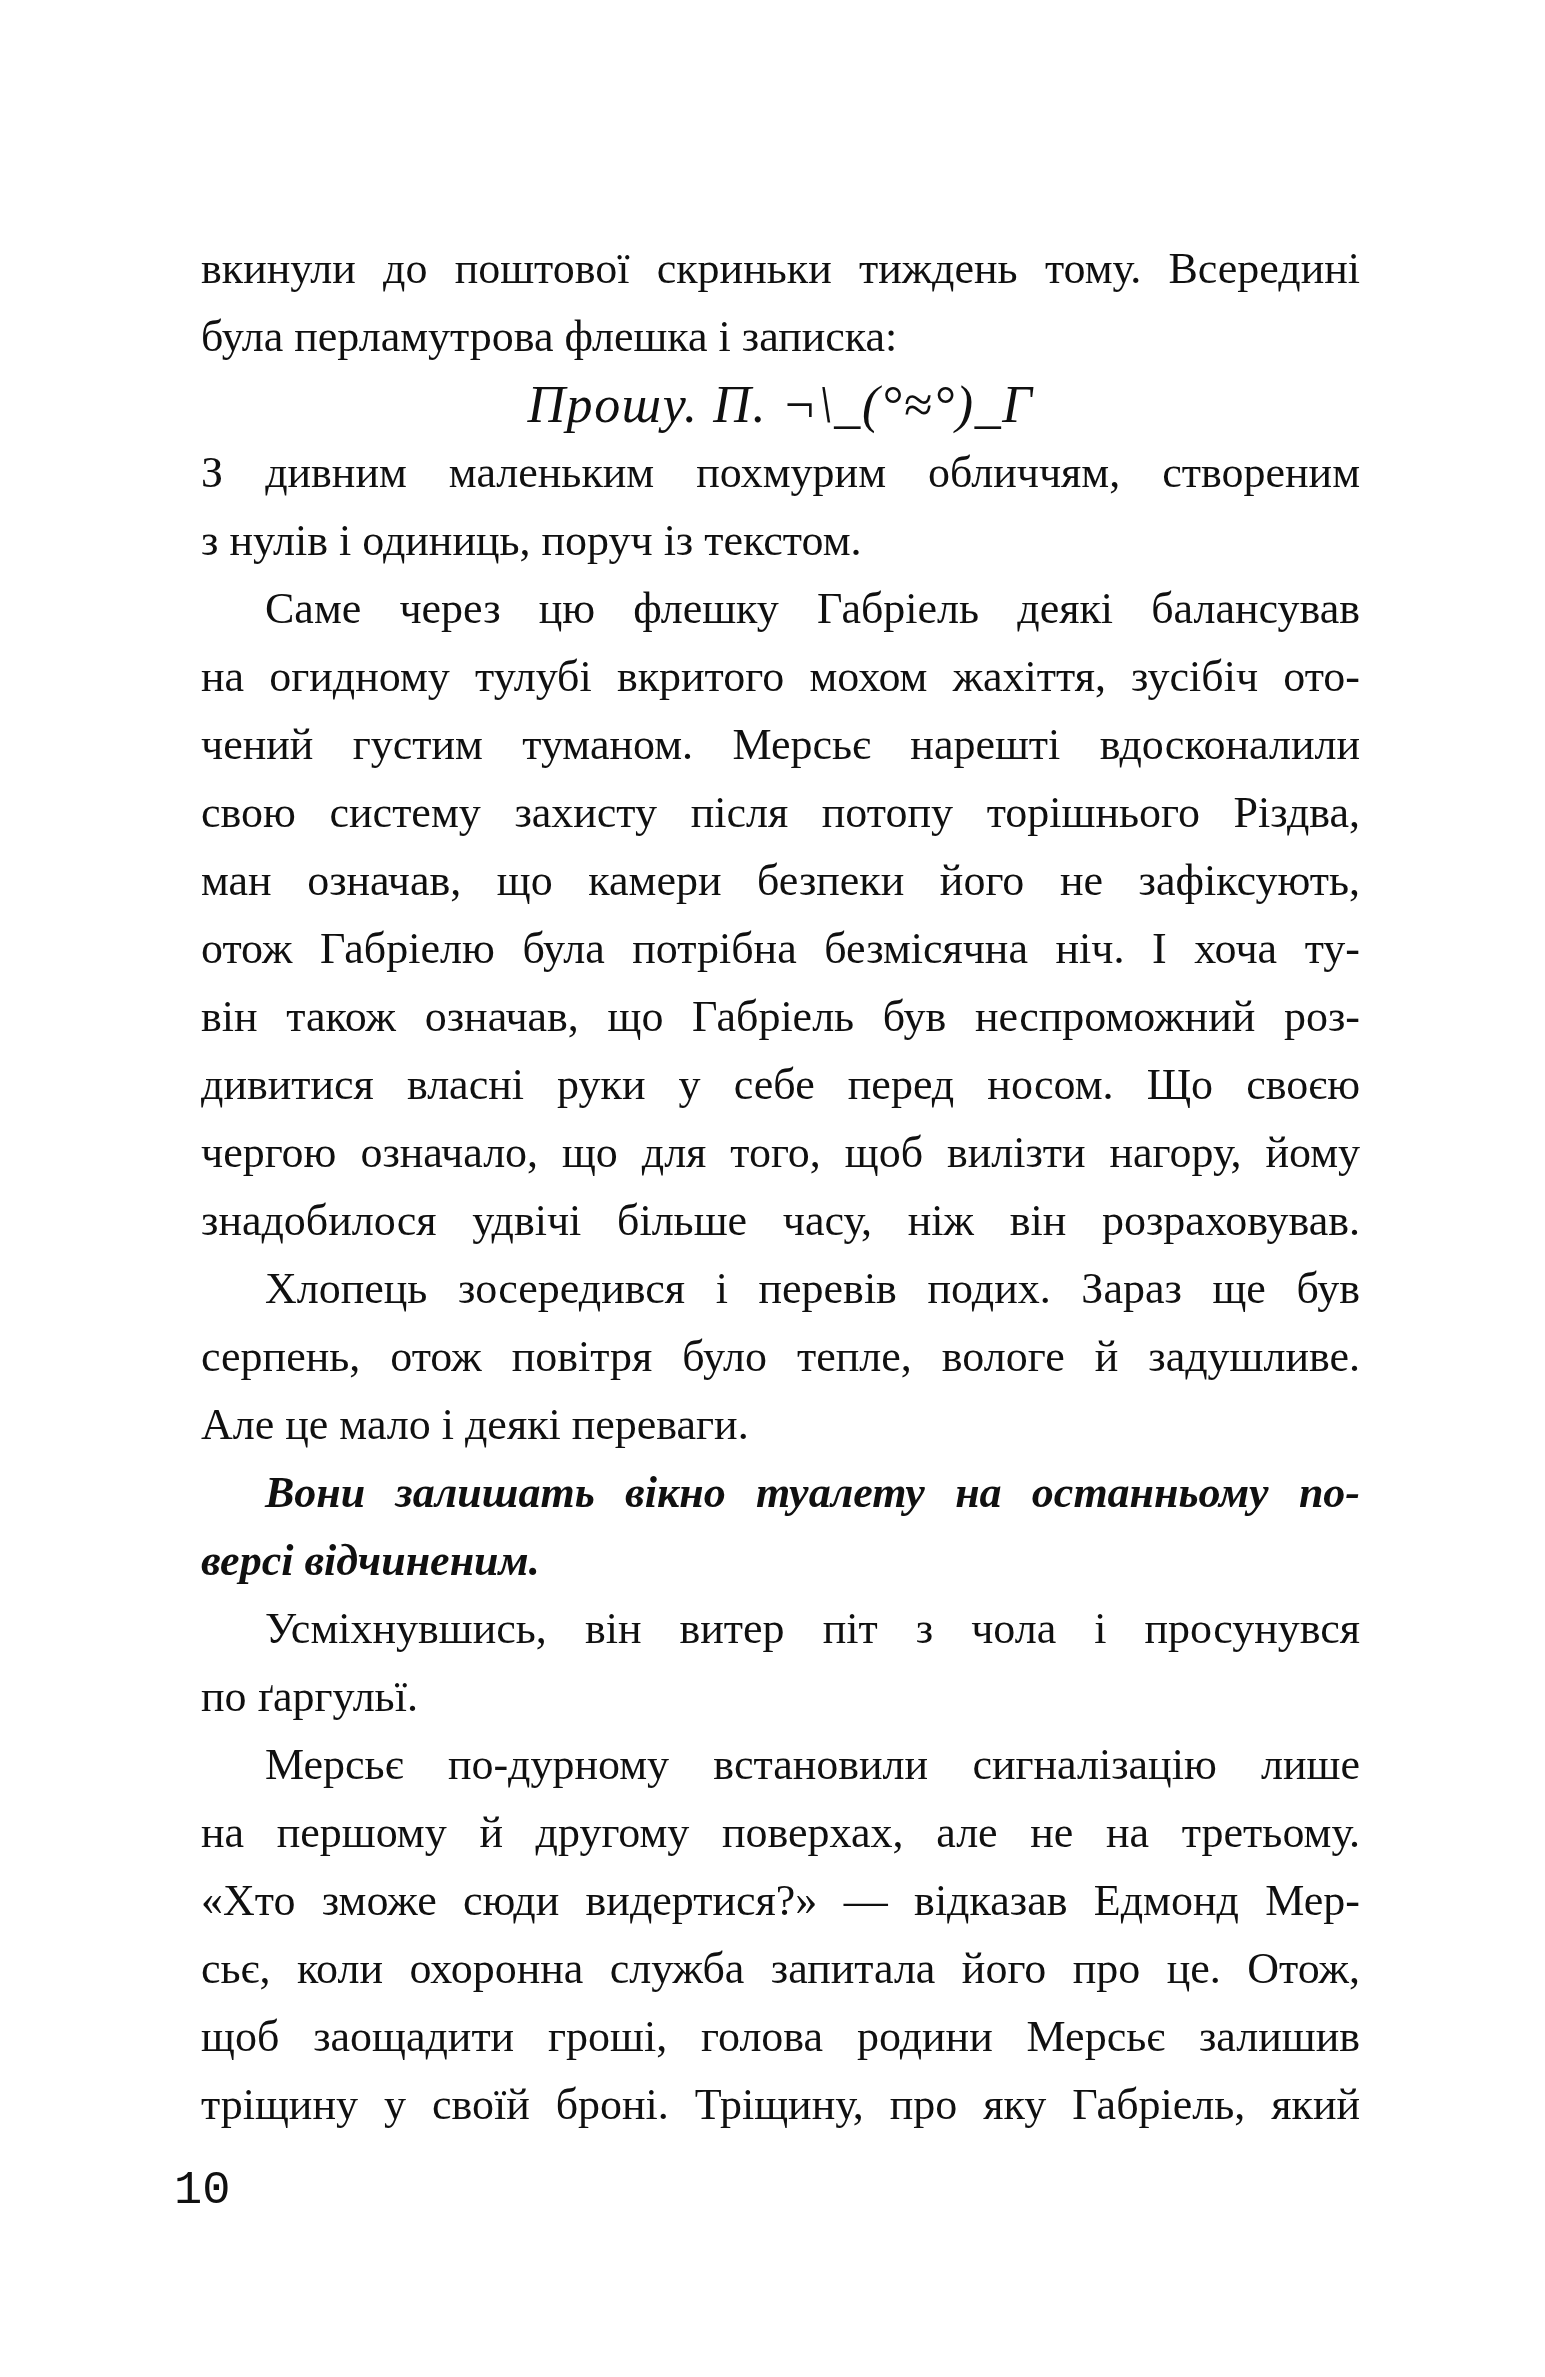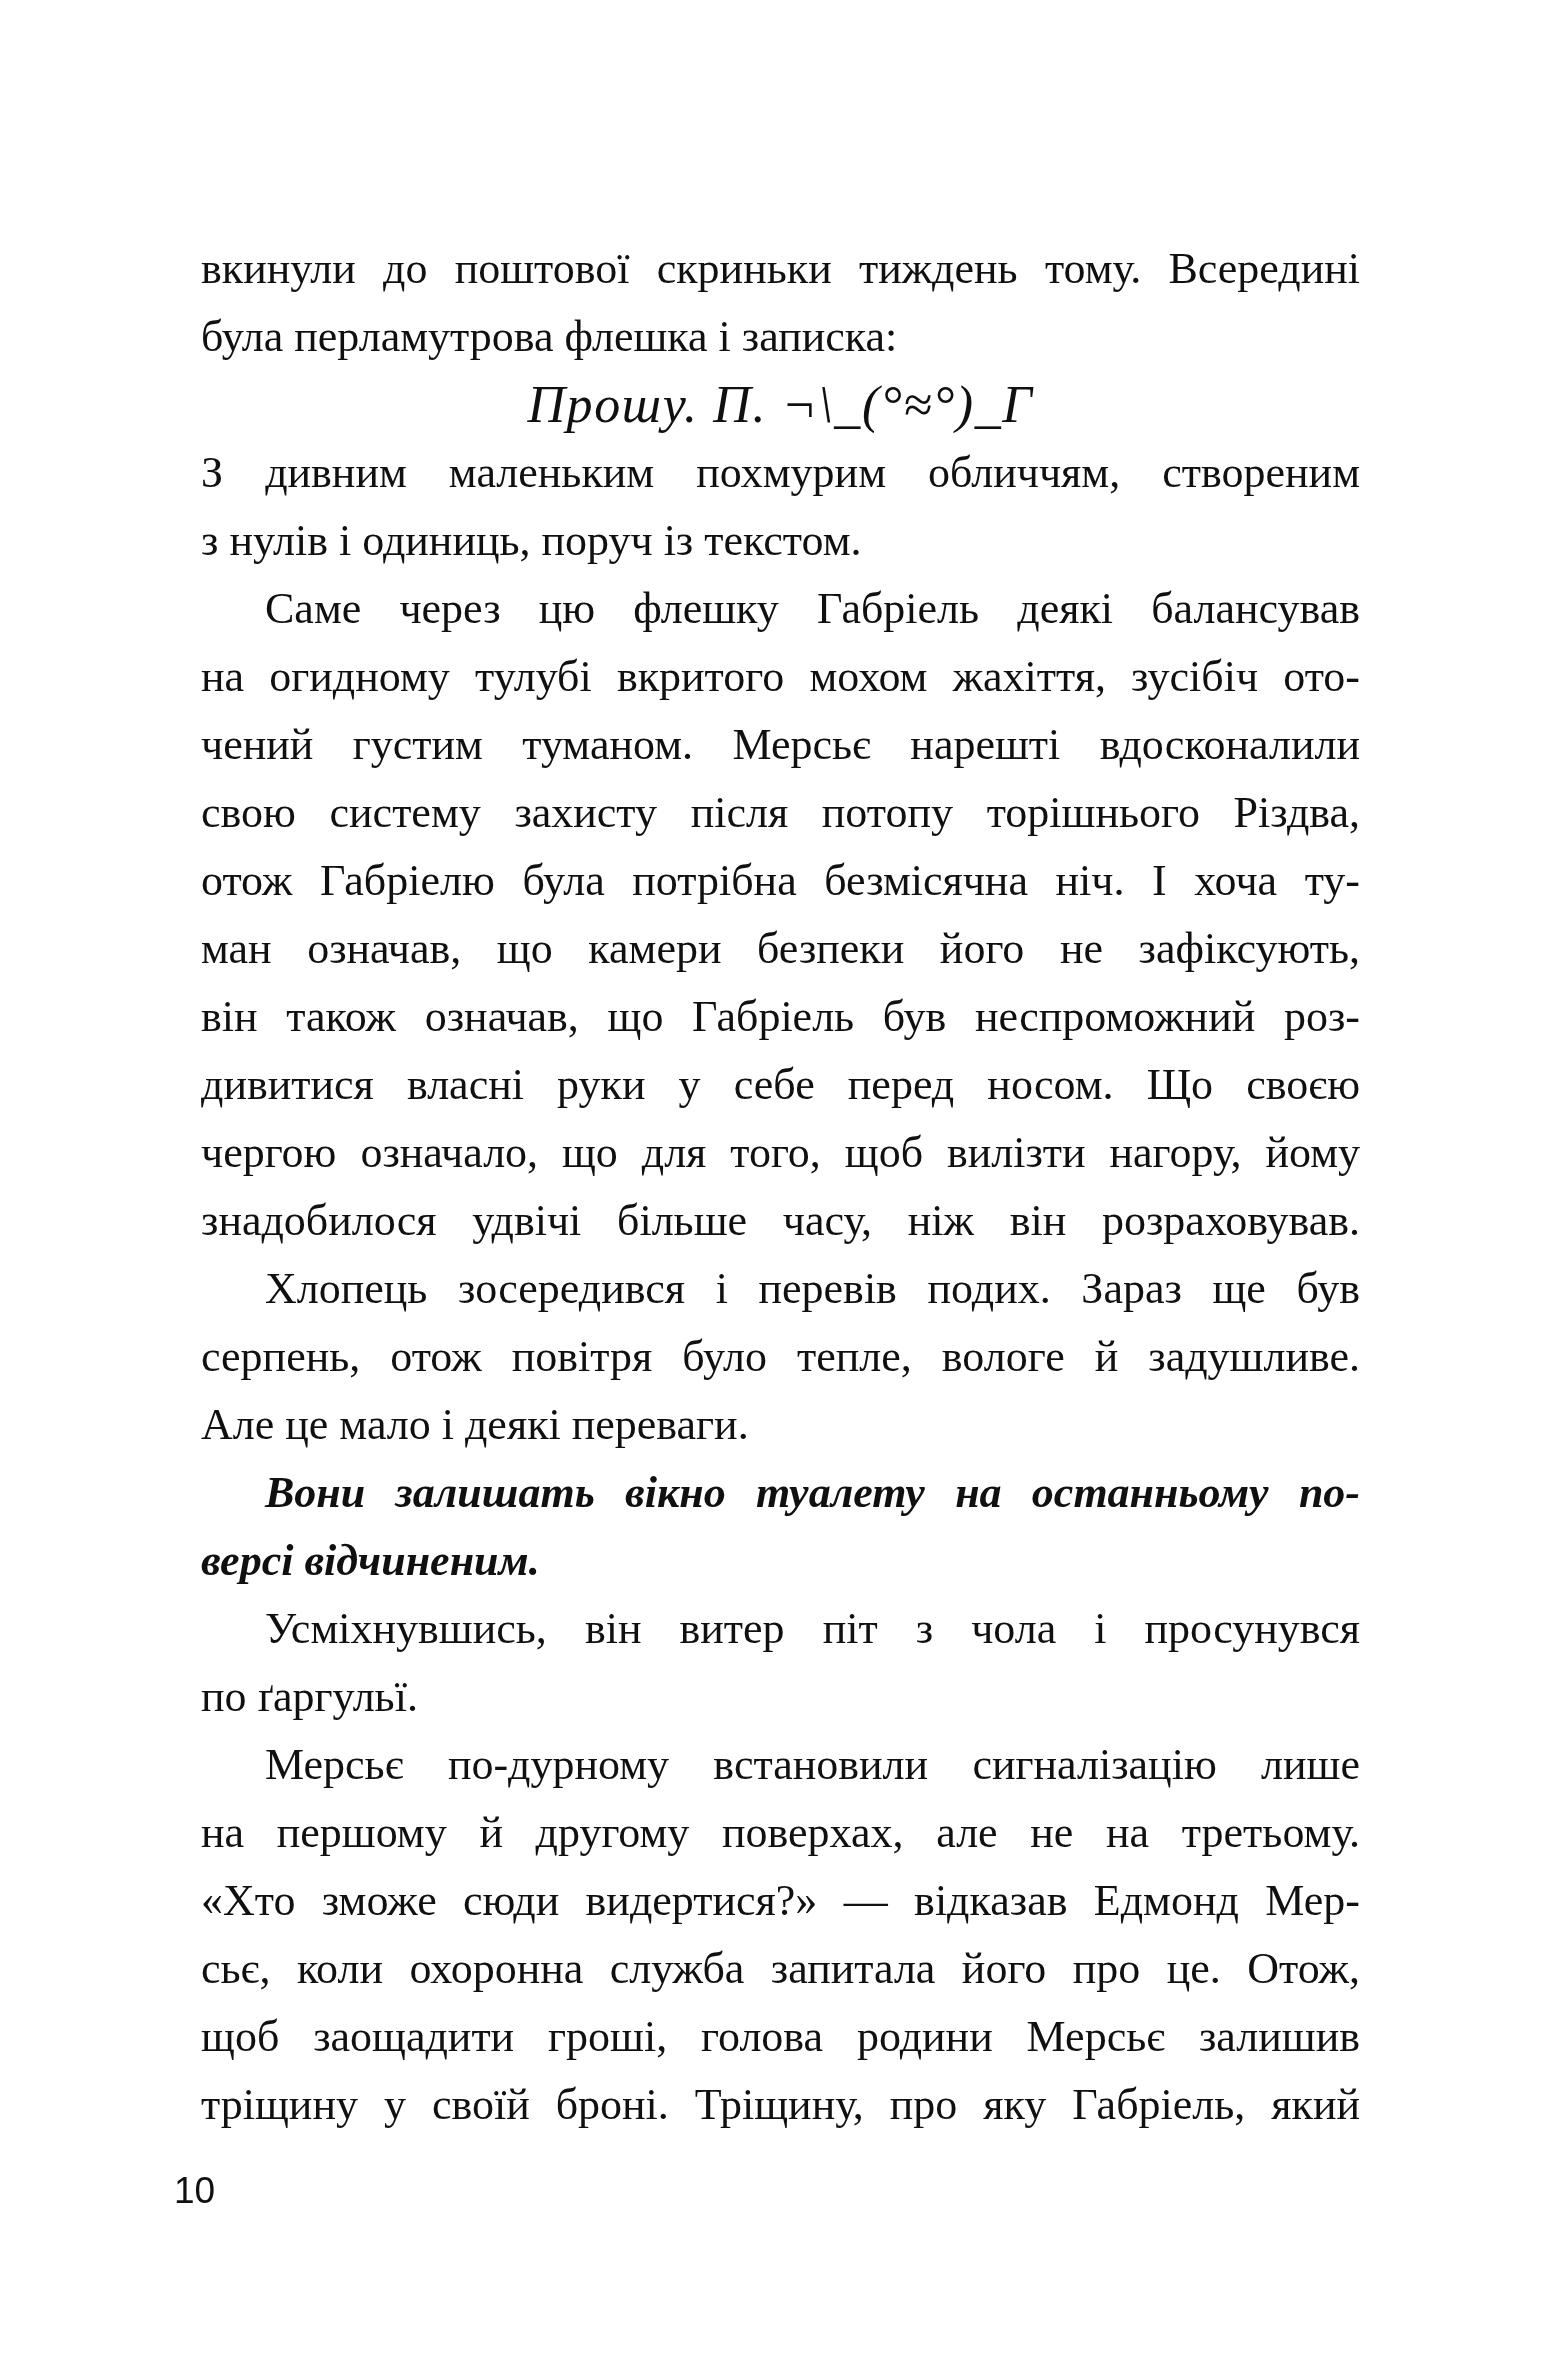--- a/index.html
+++ b/index.html
@@ -53,22 +53,22 @@
     font-weight: 300;
     font-size: 52px;
     line-height: 68px;
     letter-spacing: 1.6px;
     color: #101010;
   }
   .page-number {
     position: absolute;
     left: 174px;
     top: 2167px;
-    font-family: Liberation Sans, sans-serif;
-    font-size: 37px;
+    font-family: Liberation Mono, monospace;
+    font-size: 47px;
     line-height: 48px;
     color: #101010;
   }
 </style>
 </head>
 <body>
 
 <div class="page">
   <div class="text-block">
 
@@ -82,22 +82,22 @@
     <p class="para">
       <span class="line just">З дивним маленьким похмурим обличчям, створеним</span>
       <span class="line left">з нулів і одиниць, поруч із текстом.</span>
     </p>
 
     <p class="para">
       <span class="line just indent">Саме через цю флешку Габріель деякі балансував</span>
       <span class="line just">на огидному тулубі вкритого мохом жахіття, зусібіч ото-</span>
       <span class="line just">чений густим туманом. Мерсьє нарешті вдосконалили</span>
       <span class="line just">свою систему захисту після потопу торішнього Різдва,</span>
+      <span class="line just">ман означав, що камери безпеки його не зафіксують,</span>
       <span class="line just">отож Габріелю була потрібна безмісячна ніч. І хоча ту-</span>
-      <span class="line just">ман означав, що камери безпеки його не зафіксують,</span>
       <span class="line just">він також означав, що Габріель був неспроможний роз-</span>
       <span class="line just">дивитися власні руки у себе перед носом. Що своєю</span>
       <span class="line just">чергою означало, що для того, щоб вилізти нагору, йому</span>
       <span class="line just">знадобилося удвічі більше часу, ніж він розраховував.</span>
     </p>
 
     <p class="para">
       <span class="line just indent">Хлопець зосередився і перевів подих. Зараз ще був</span>
       <span class="line just">серпень, отож повітря було тепле, вологе й задушливе.</span>
       <span class="line left">Але це мало і деякі переваги.</span>

